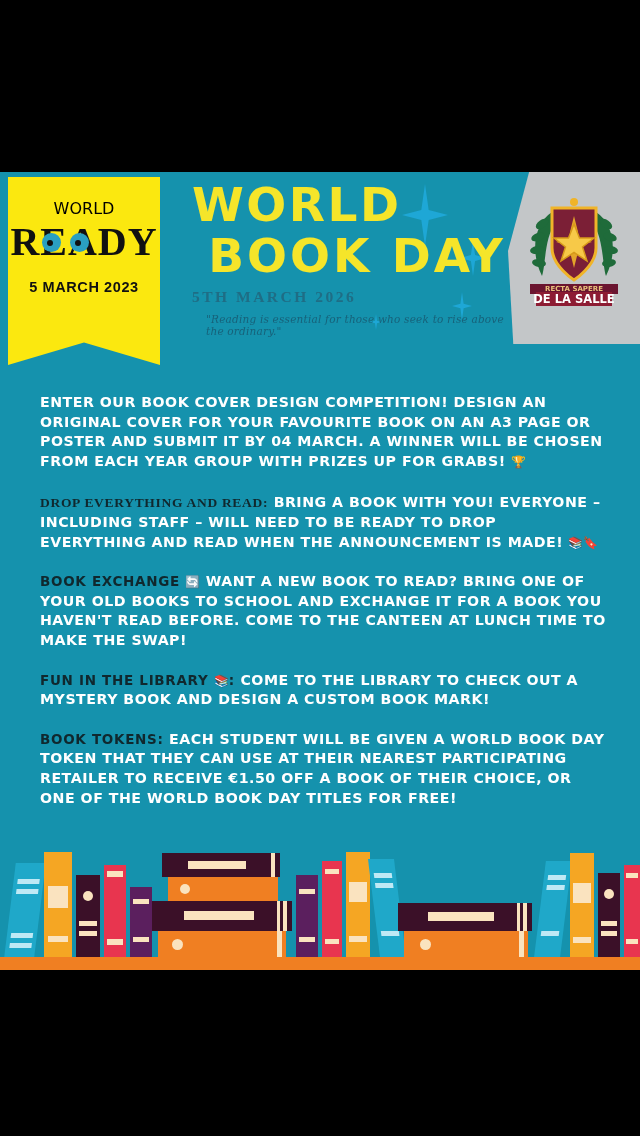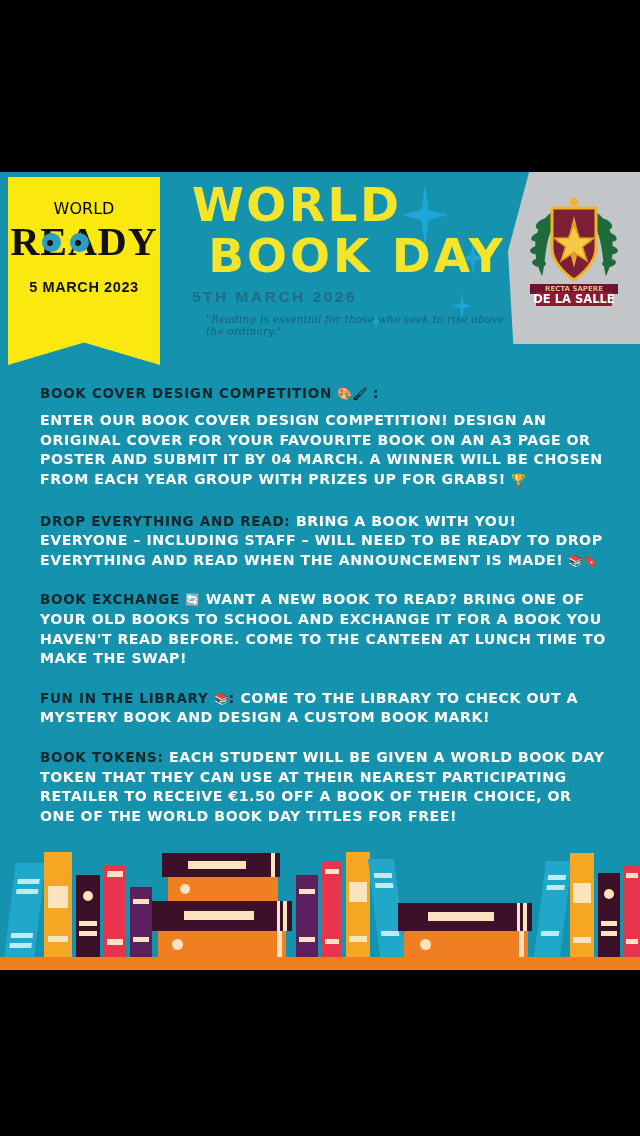--- a/index.html
+++ b/index.html
@@ -51,21 +51,21 @@
 
   
   .title-wrap{position:absolute;left:192px;top:10px;width:330px;}
   .big-title{
     font-family:"DejaVu Sans",sans-serif;font-weight:bold;
     color:#f5e52a;font-size:47px;line-height:.96;letter-spacing:2.5px;
     text-transform:uppercase;
   }
   .big-title .l2{display:block;margin-top:6px;letter-spacing:3px;text-align:center;}
   .sub-date{
-    font-family:Liberation Sans, sans-serif;font-weight:bold;
+    font-family:Liberation Serif, serif;font-weight:bold;
     color:#1f6d85;font-size:15.5px;letter-spacing:2.5px;margin-top:10px;
     text-transform:uppercase;
   }
   .quote{
     font-family:"DejaVu Serif",serif;font-style:italic;
     color:#17627a;font-size:10.5px;letter-spacing:.2px;margin-top:7px;
     padding-left:14px;
   }
 
   
@@ -172,34 +172,29 @@
         <path d="M8 94 L96 94 L96 104 L8 104 Z" fill="#6b1530"></path>
         <path d="M14 102 L90 102 L90 116 L14 116 Z" fill="#8d1c33"></path>
         <text x="52" y="101" font-family="DejaVu Sans, sans-serif" font-size="7" font-weight="bold" fill="#e8c07a" text-anchor="middle">RECTA SAPERE</text>
         <text x="52" y="113" font-family="DejaVu Sans, sans-serif" font-size="11.5" font-weight="bold" fill="#ffffff" text-anchor="middle">DE LA SALLE</text>
       </svg>
     </div>
 
     <div class="body-copy">
 
       <div class="sec">
-        <div class="sec-head">
-          <span>BOOK COVER DESIGN COMPETITION</span>
-          <span class="emo">🎨🖌</span>
-          <span>:</span>
-        </div>
         <div class="sec-body">
           <span>ENTER OUR BOOK COVER DESIGN COMPETITION! DESIGN AN ORIGINAL COVER FOR YOUR FAVOURITE BOOK ON AN A3 PAGE OR POSTER AND SUBMIT IT BY 04 MARCH. A WINNER WILL BE CHOSEN FROM EACH YEAR GROUP WITH PRIZES UP FOR GRABS!</span>
           <span class="emo">🏆</span>
         </div>
       </div>
 
       <div class="sec tight" style="margin-top:22px;">
         <div class="sec-inline">
-          <span class="sec-head" style="display:inline;">DROP EVERYTHING AND READ:</span>
+          <span class="sec-head" style="display:inline;font-family:Liberation Serif, serif;">DROP EVERYTHING AND READ:</span>
           <span>BRING A BOOK WITH YOU! EVERYONE – INCLUDING STAFF – WILL NEED TO BE READY TO DROP EVERYTHING AND READ WHEN THE ANNOUNCEMENT IS MADE!</span>
           <span class="emo">📚🔖</span>
         </div>
       </div>
 
       <div class="sec tight" style="margin-top:20px;">
         <div class="sec-inline">
           <span class="sec-head" style="display:inline;">BOOK EXCHANGE</span>
           <span class="emo">🔄</span>
           <span>WANT A NEW BOOK TO READ? BRING ONE OF YOUR OLD BOOKS TO SCHOOL AND EXCHANGE IT FOR A BOOK YOU HAVEN'T READ BEFORE. COME TO THE CANTEEN AT LUNCH TIME TO MAKE THE SWAP!</span>

